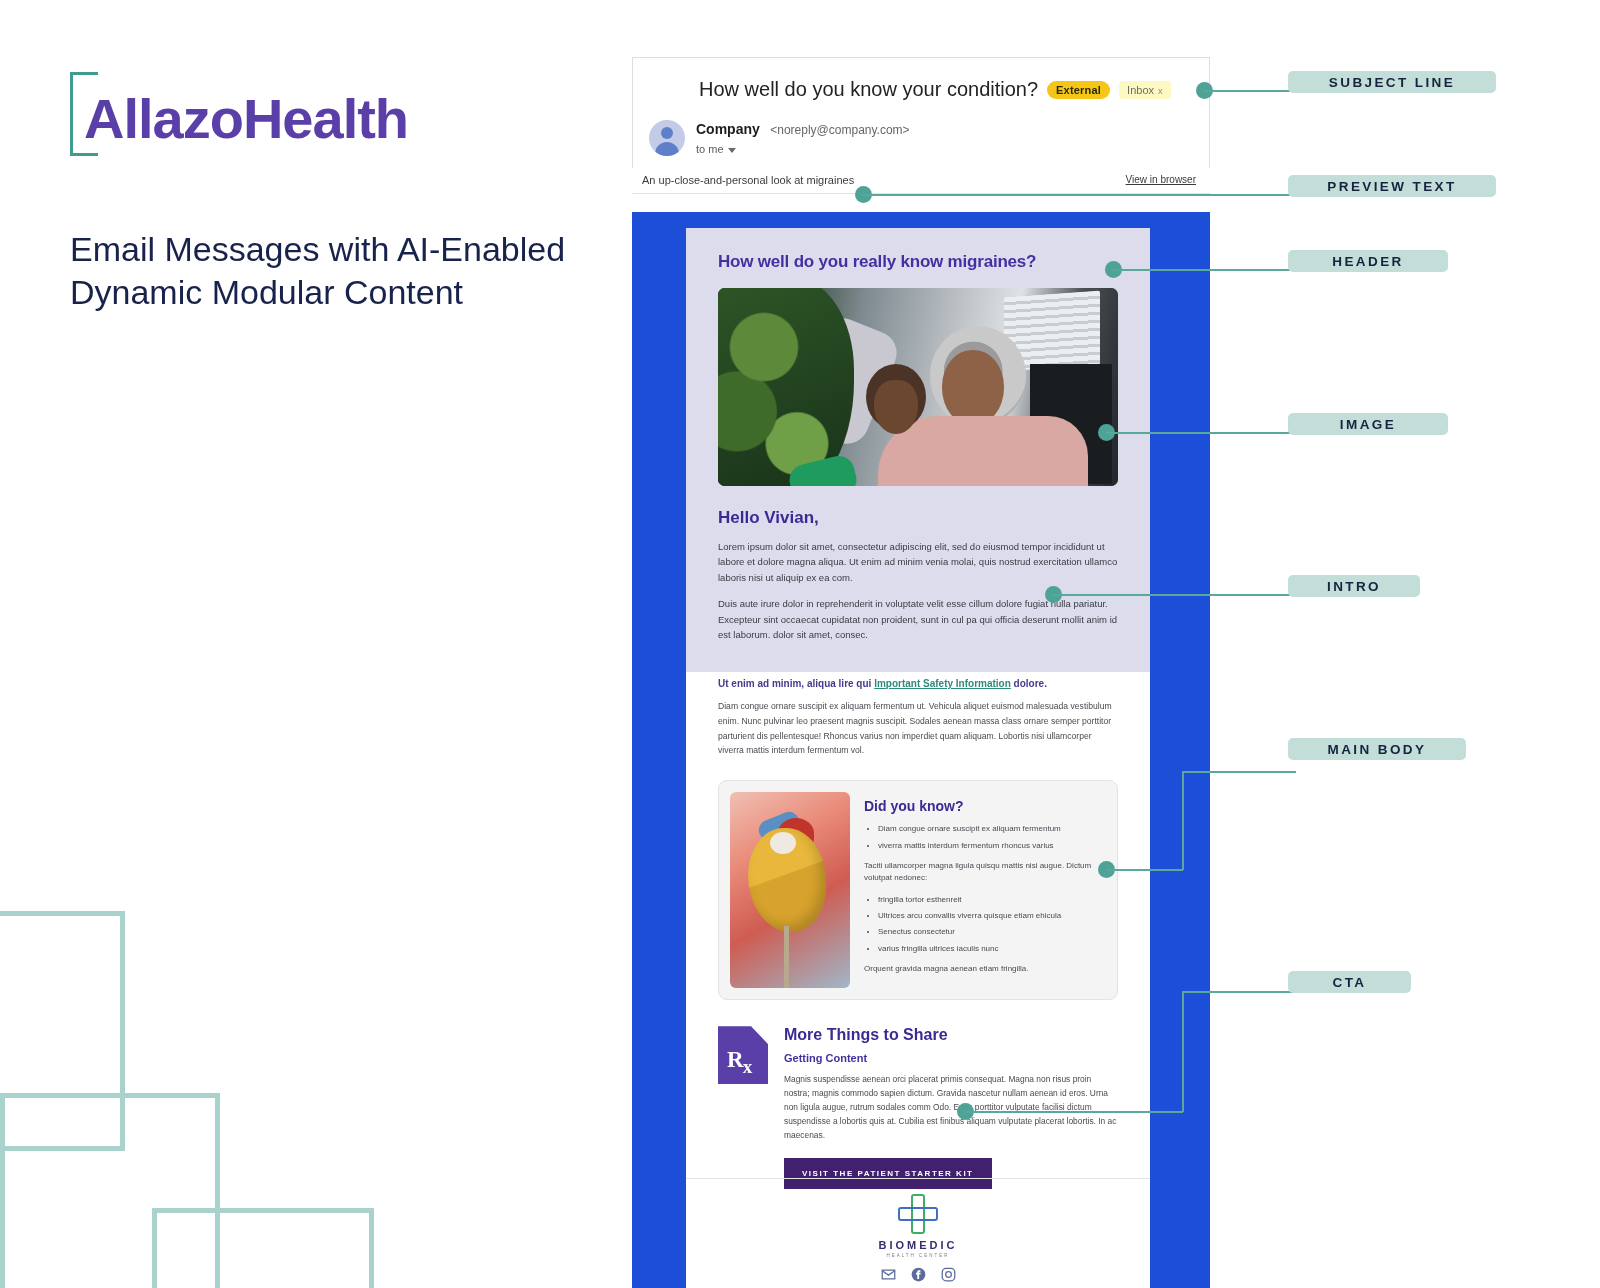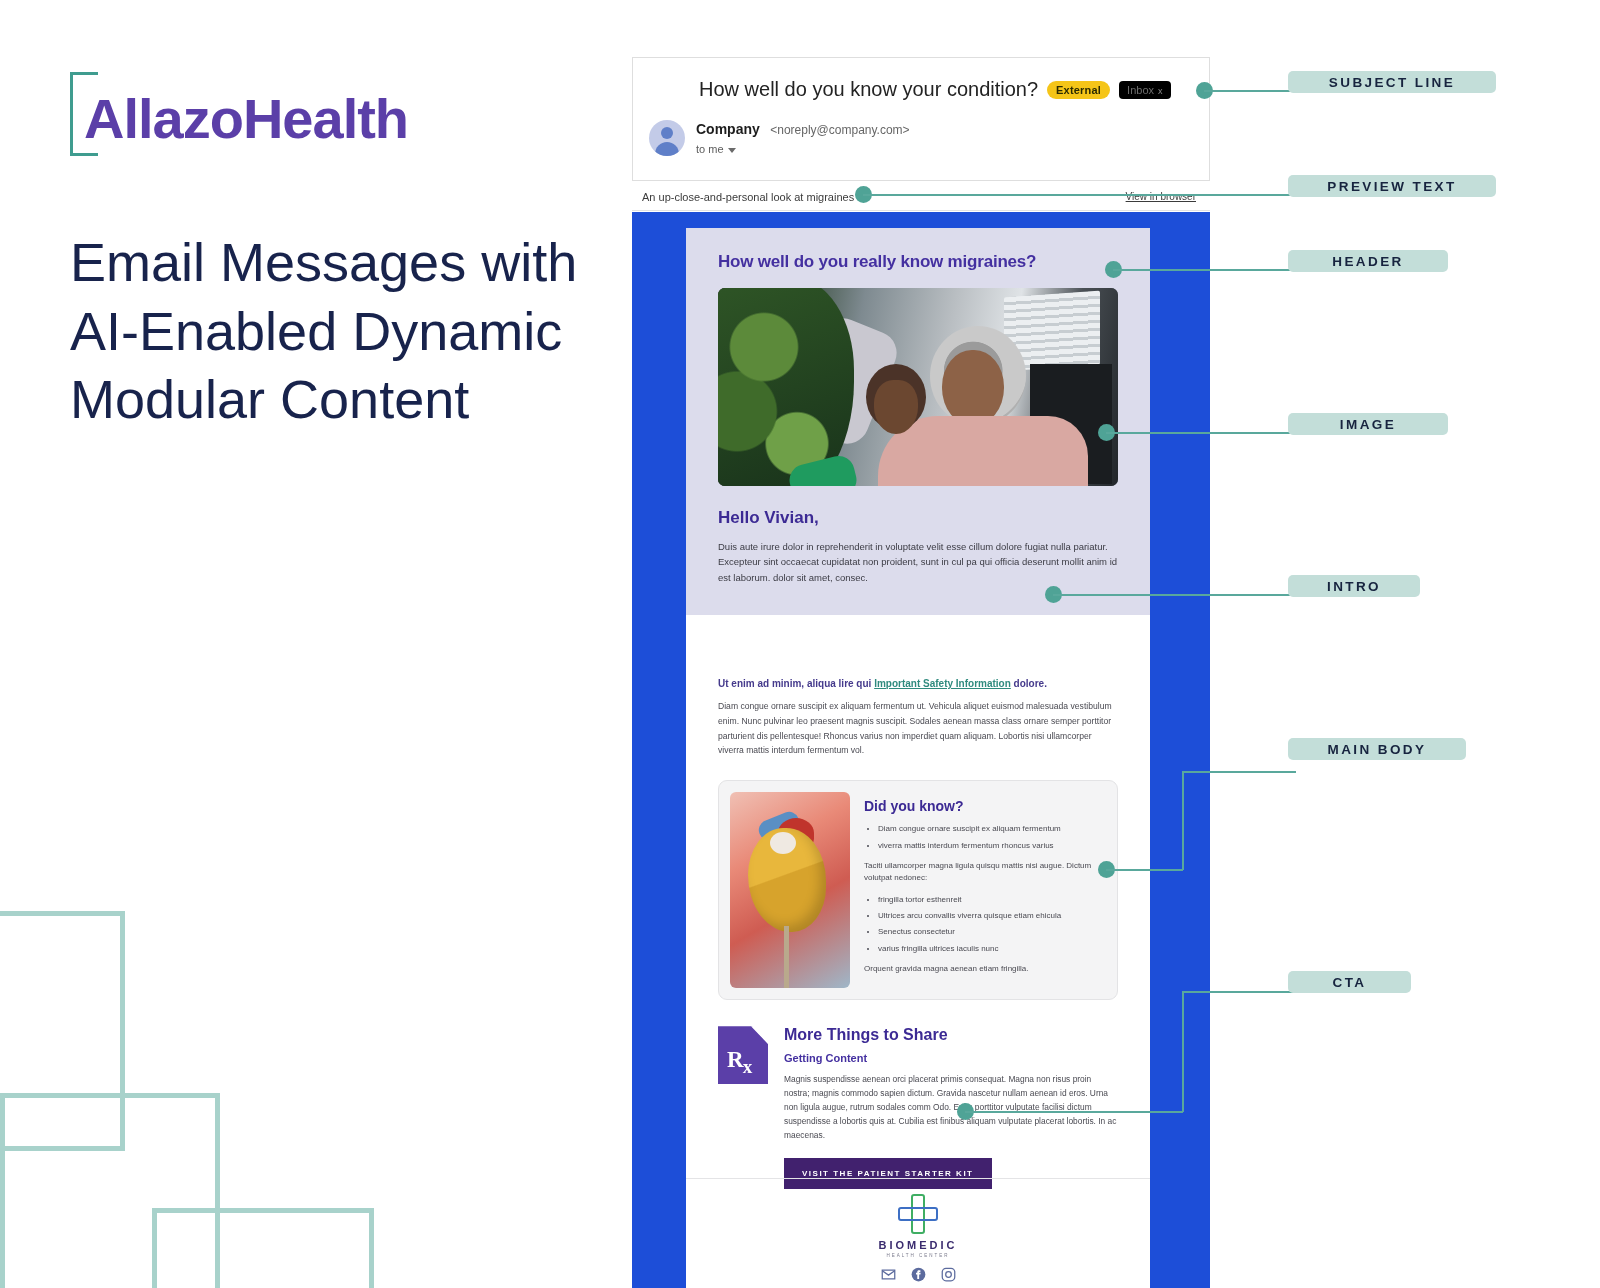--- a/index.html
+++ b/index.html
@@ -26,57 +26,57 @@
   .logo-bracket-cut {
     position:absolute; left:28px; top:-4px; width:70px; height:92px; background:#fff;
   }
   .logo-text {
     position:relative; left:14px; top:14px;
     font-size:56px; font-weight:700; letter-spacing:-1px;
     color:#5b3fa8; white-space:nowrap;
   }
   .headline {
     position:absolute; left:70px; top:228px; width:540px;
-    font-size:54px; line-height:1.27; font-weight:400; color:#18234c;
+    font-size:34px; line-height:1.27; font-weight:400; color:#18234c;
   }
 
   
   .mail-head {
     position:absolute; left:632px; top:57px; width:578px; height:124px;
     background:#ffffff; border:1px solid #dedede;
   }
   .subject-row { position:absolute; left:66px; top:20px; display:flex; align-items:center; gap:9px; }
   .subject-text { font-size:20px; color:#232323; font-weight:400; white-space:nowrap; }
   .pill-external {
     background:#f5c518; color:#2b2b00; font-size:11px; font-weight:700;
     padding:3px 9px; border-radius:11px; letter-spacing:.2px;
   }
   .pill-inbox {
-    background:#000000; color:#6d6d6d; font-size:11px;
+    background:#fef9c3; color:#6d6d6d; font-size:11px;
     padding:3px 8px; border-radius:4px;
   }
   .pill-inbox .xm { font-size:9px; margin-left:4px; color:#8a8a8a; }
 
   .sender-row { position:absolute; left:16px; top:62px; display:flex; gap:11px; }
   .avatar {
     width:36px; height:36px; border-radius:50%; background:#c3cbe8;
     position:relative; overflow:hidden; flex:none;
   }
   .avatar::before { content:""; position:absolute; left:12px; top:7px; width:12px; height:12px;
     border-radius:50%; background:#5f7fc8; }
   .avatar::after { content:""; position:absolute; left:6px; top:22px; width:24px; height:16px;
     border-radius:12px 12px 0 0; background:#5f7fc8; }
   .sender-name { font-size:14px; font-weight:700; color:#1d1d1d; }
   .sender-addr { font-size:12px; color:#666; margin-left:6px; }
   .sender-tome { font-size:11px; color:#5c5c5c; margin-top:5px; }
   .caret { display:inline-block; margin-left:4px; border-left:4px solid transparent;
     border-right:4px solid transparent; border-top:5px solid #6a6a6a; vertical-align:middle; }
 
   .preview-bar {
-    position:absolute; left:632px; top:185px; width:578px; height:26px;
+    position:absolute; left:632px; top:168px; width:578px; height:26px;
     background:#fff; border-bottom:1px solid #e2e2e2;
   }
   .preview-text { position:absolute; left:10px; top:6px; font-size:11px; color:#3b3b3b; }
   .view-browser { position:absolute; right:14px; top:6px; font-size:10px; color:#3b3b3b;
     text-decoration:underline; }
 
   
   .mail-outer { position:absolute; left:632px; top:212px; width:578px; height:1076px; background:#1d4ed8; }
   .mail-inner { position:absolute; left:54px; top:16px; width:464px; height:1060px; background:#ffffff; }
   .hero-panel { position:absolute; left:0; top:0; width:464px; background:#dcdcec; padding:24px 32px 30px; }
@@ -232,20 +232,21 @@
           <div class="grandma-head"></div>
             <div class="grandma-face"></div>
             <div class="grandma-body"></div>
           <div class="kid-arm"></div>
             <div class="kid-head"></div>
             <div class="kid-face"></div>
           <div class="foliage"></div>
             <div class="glove"></div>
         </div>
         <div class="hello">Hello Vivian,</div>
+        <div class="hero-p">Lorem ipsum dolor sit amet, consectetur adipiscing elit, sed do eiusmod tempor incididunt ut labore et dolore magna aliqua. Ut enim ad minim venia molai, quis nostrud exercitation ullamco laboris nisi ut aliquip ex ea com.</div>
         <div class="hero-p">Duis aute irure dolor in reprehenderit in voluptate velit esse cillum dolore fugiat nulla pariatur. Excepteur sint occaecat cupidatat non proident, sunt in cul pa qui officia deserunt mollit anim id est laborum. dolor sit amet, consec.</div>
       </div>
 
       <div class="body-sec">
         <div class="isi-line"><span>Ut enim ad minim, aliqua lire qui </span><span class="isi-link">Important Safety Information</span><span> dolore.</span></div>
         <div class="body-p">Diam congue ornare suscipit ex aliquam fermentum ut. Vehicula aliquet euismod malesuada vestibulum enim. Nunc pulvinar leo praesent magnis suscipit. Sodales aenean massa class ornare semper porttitor parturient dis pellentesque! Rhoncus varius non imperdiet quam aliquam. Lobortis nisi ullamcorper viverra mattis interdum fermentum vol.</div>
 
         <div class="dyk-card">
           <div class="dyk-img">
             <div class="vessel-b"></div>

